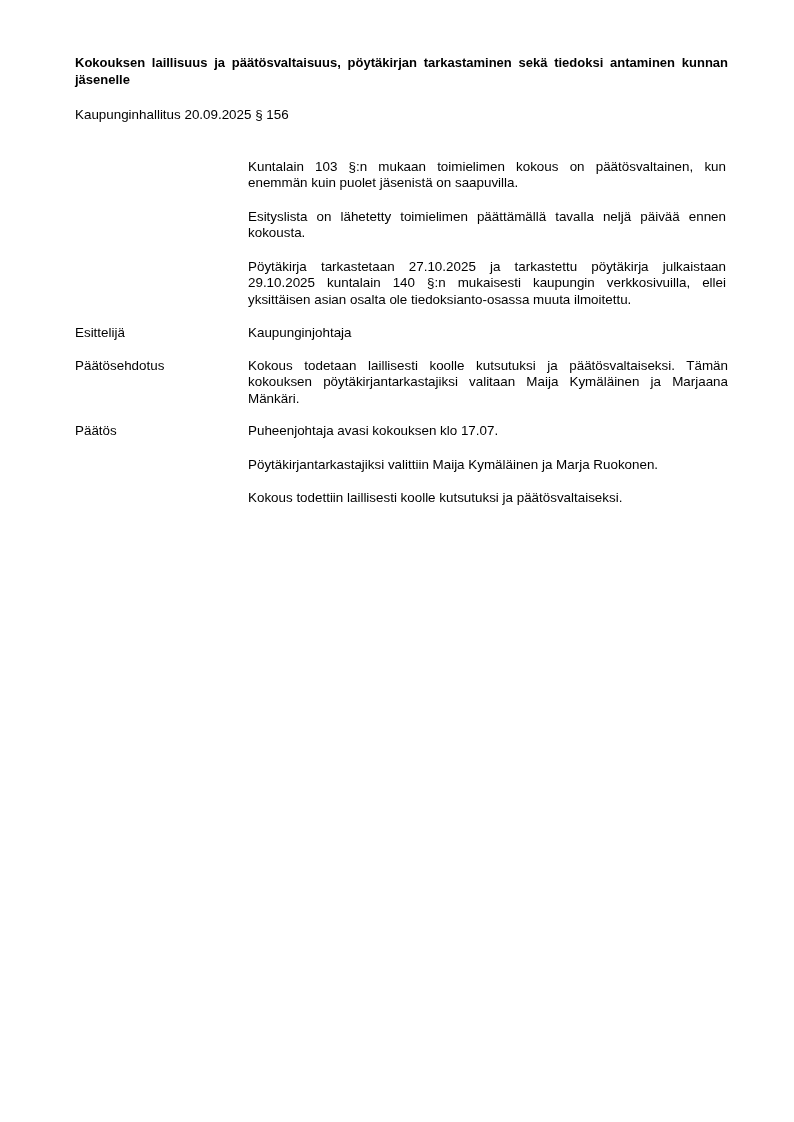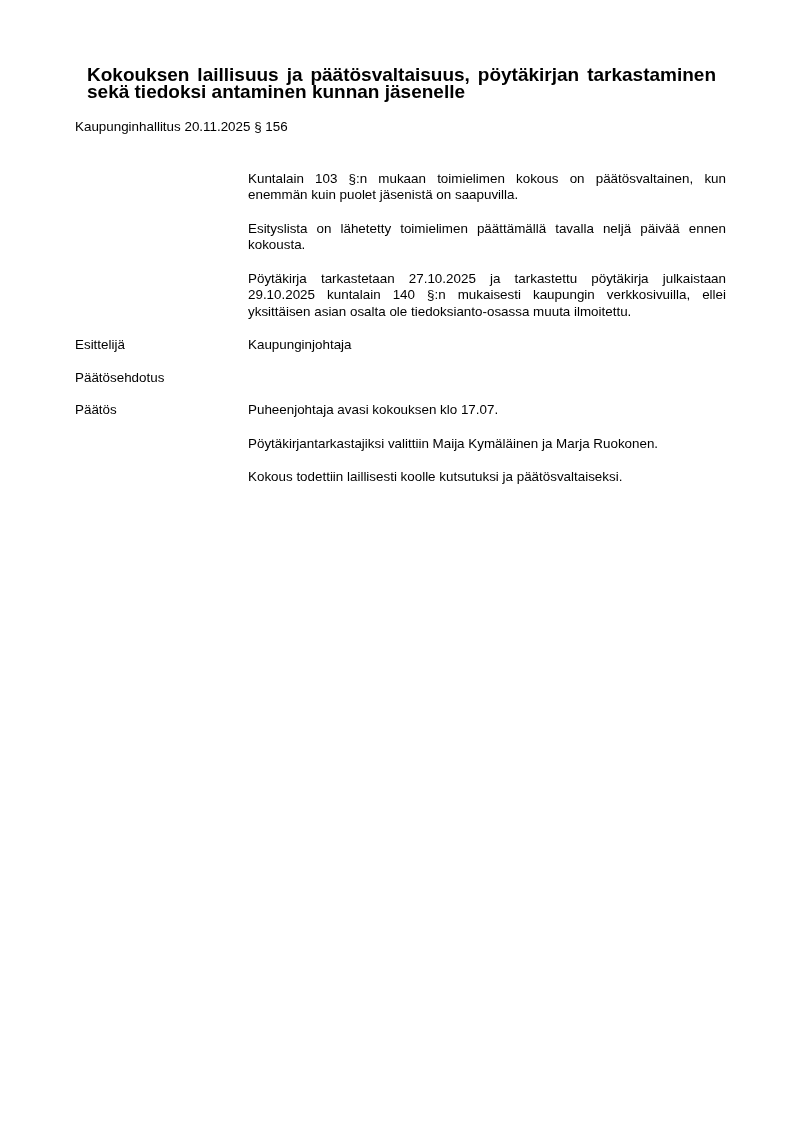--- a/index.html
+++ b/index.html
@@ -14,22 +14,22 @@
     background: #ffffff;
     color: #000000;
     font-family: "Liberation Sans", sans-serif;
     font-size: 13.4px;
     line-height: 16.5px;
     box-sizing: border-box;
     padding: 55px 66px 0 75px;
     overflow: hidden;
   }
   .doc-title {
-    margin: 12px;
-    font-size: 19px;
+    margin: 0;
+    font-size: 13px;
     font-weight: bold;
     text-align: justify;
     line-height: 16.5px;
   }
   .meeting-ref {
     margin: 19px 0 0 0;
   }
   .intro {
     margin: 35px 2px 0 173px;
   }
@@ -57,37 +57,40 @@
   .section-body .body-par:last-child {
     margin-bottom: 0;
   }
 </style>
 </head>
 <body>
 
 <div class="page">
   <h1 class="doc-title">Kokouksen laillisuus ja päätösvaltaisuus, pöytäkirjan tarkastaminen sekä tiedoksi antaminen kunnan jäsenelle</h1>
 
-  <p class="meeting-ref">Kaupunginhallitus 20.11.2025 § 156</p>
+  <p class="meeting-ref">Kaupunginhallitus 20.09.2025 § 156</p>
 
   <div class="intro">
       <p class="body-par justify">Kuntalain 103 §:n mukaan toimielimen kokous on päätösvaltainen, kun enemmän kuin puolet jäsenistä on saapuvilla.</p>
       <p class="body-par justify">Esityslista on lähetetty toimielimen päättämällä tavalla neljä päivää ennen kokousta.</p>
       <p class="body-par justify">Pöytäkirja tarkastetaan 27.10.2025 ja tarkastettu pöytäkirja julkaistaan 29.10.2025 kuntalain 140 §:n mukaisesti kaupungin verkkosivuilla, ellei yksittäisen asian osalta ole tiedoksianto-osassa muuta ilmoitettu.</p>
     </div>
 
   <div class="sections">
       <div class="section-row">
         <div class="section-label">Esittelijä</div>
         <div class="section-body">
           <p class="body-par justify">Kaupunginjohtaja</p>
         </div>
       </div>
       <div class="section-row">
         <div class="section-label">Päätösehdotus</div>
+        <div class="section-body">
+          <p class="body-par justify">Kokous todetaan laillisesti koolle kutsutuksi ja päätösvaltaiseksi. Tämän kokouksen pöytäkirjantarkastajiksi valitaan Maija Kymäläinen ja Marjaana Mänkäri.</p>
+        </div>
       </div>
       <div class="section-row">
         <div class="section-label">Päätös</div>
         <div class="section-body">
           <p class="body-par justify">Puheenjohtaja avasi kokouksen klo 17.07.</p>
           <p class="body-par justify">Pöytäkirjantarkastajiksi valittiin Maija Kymäläinen ja Marja Ruokonen.</p>
           <p class="body-par justify">Kokous todettiin laillisesti koolle kutsutuksi ja päätösvaltaiseksi.</p>
         </div>
       </div>
     </div>

